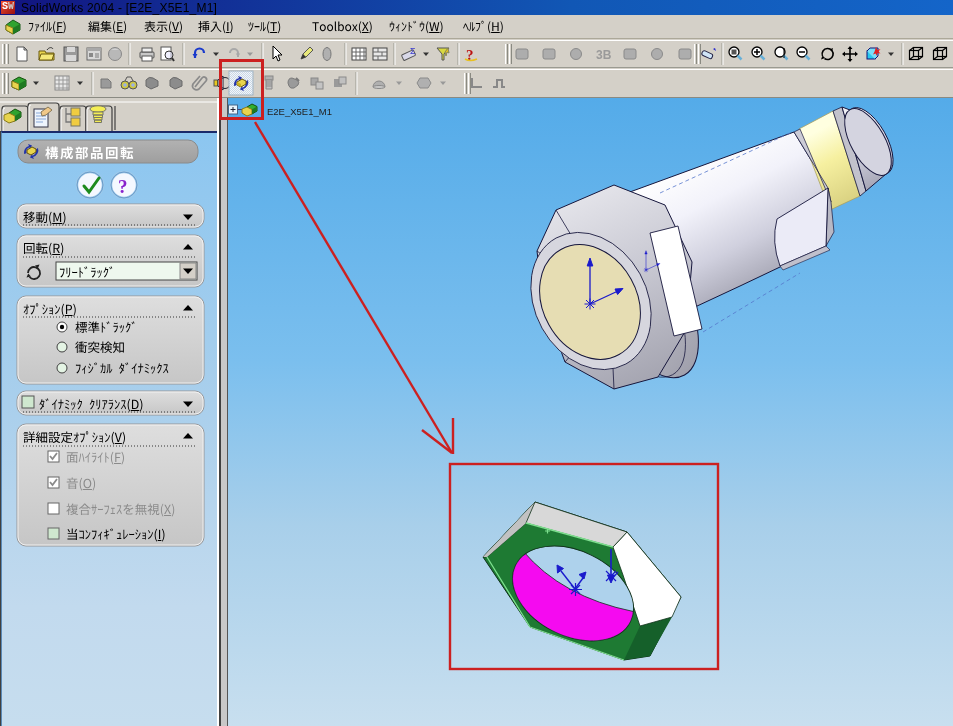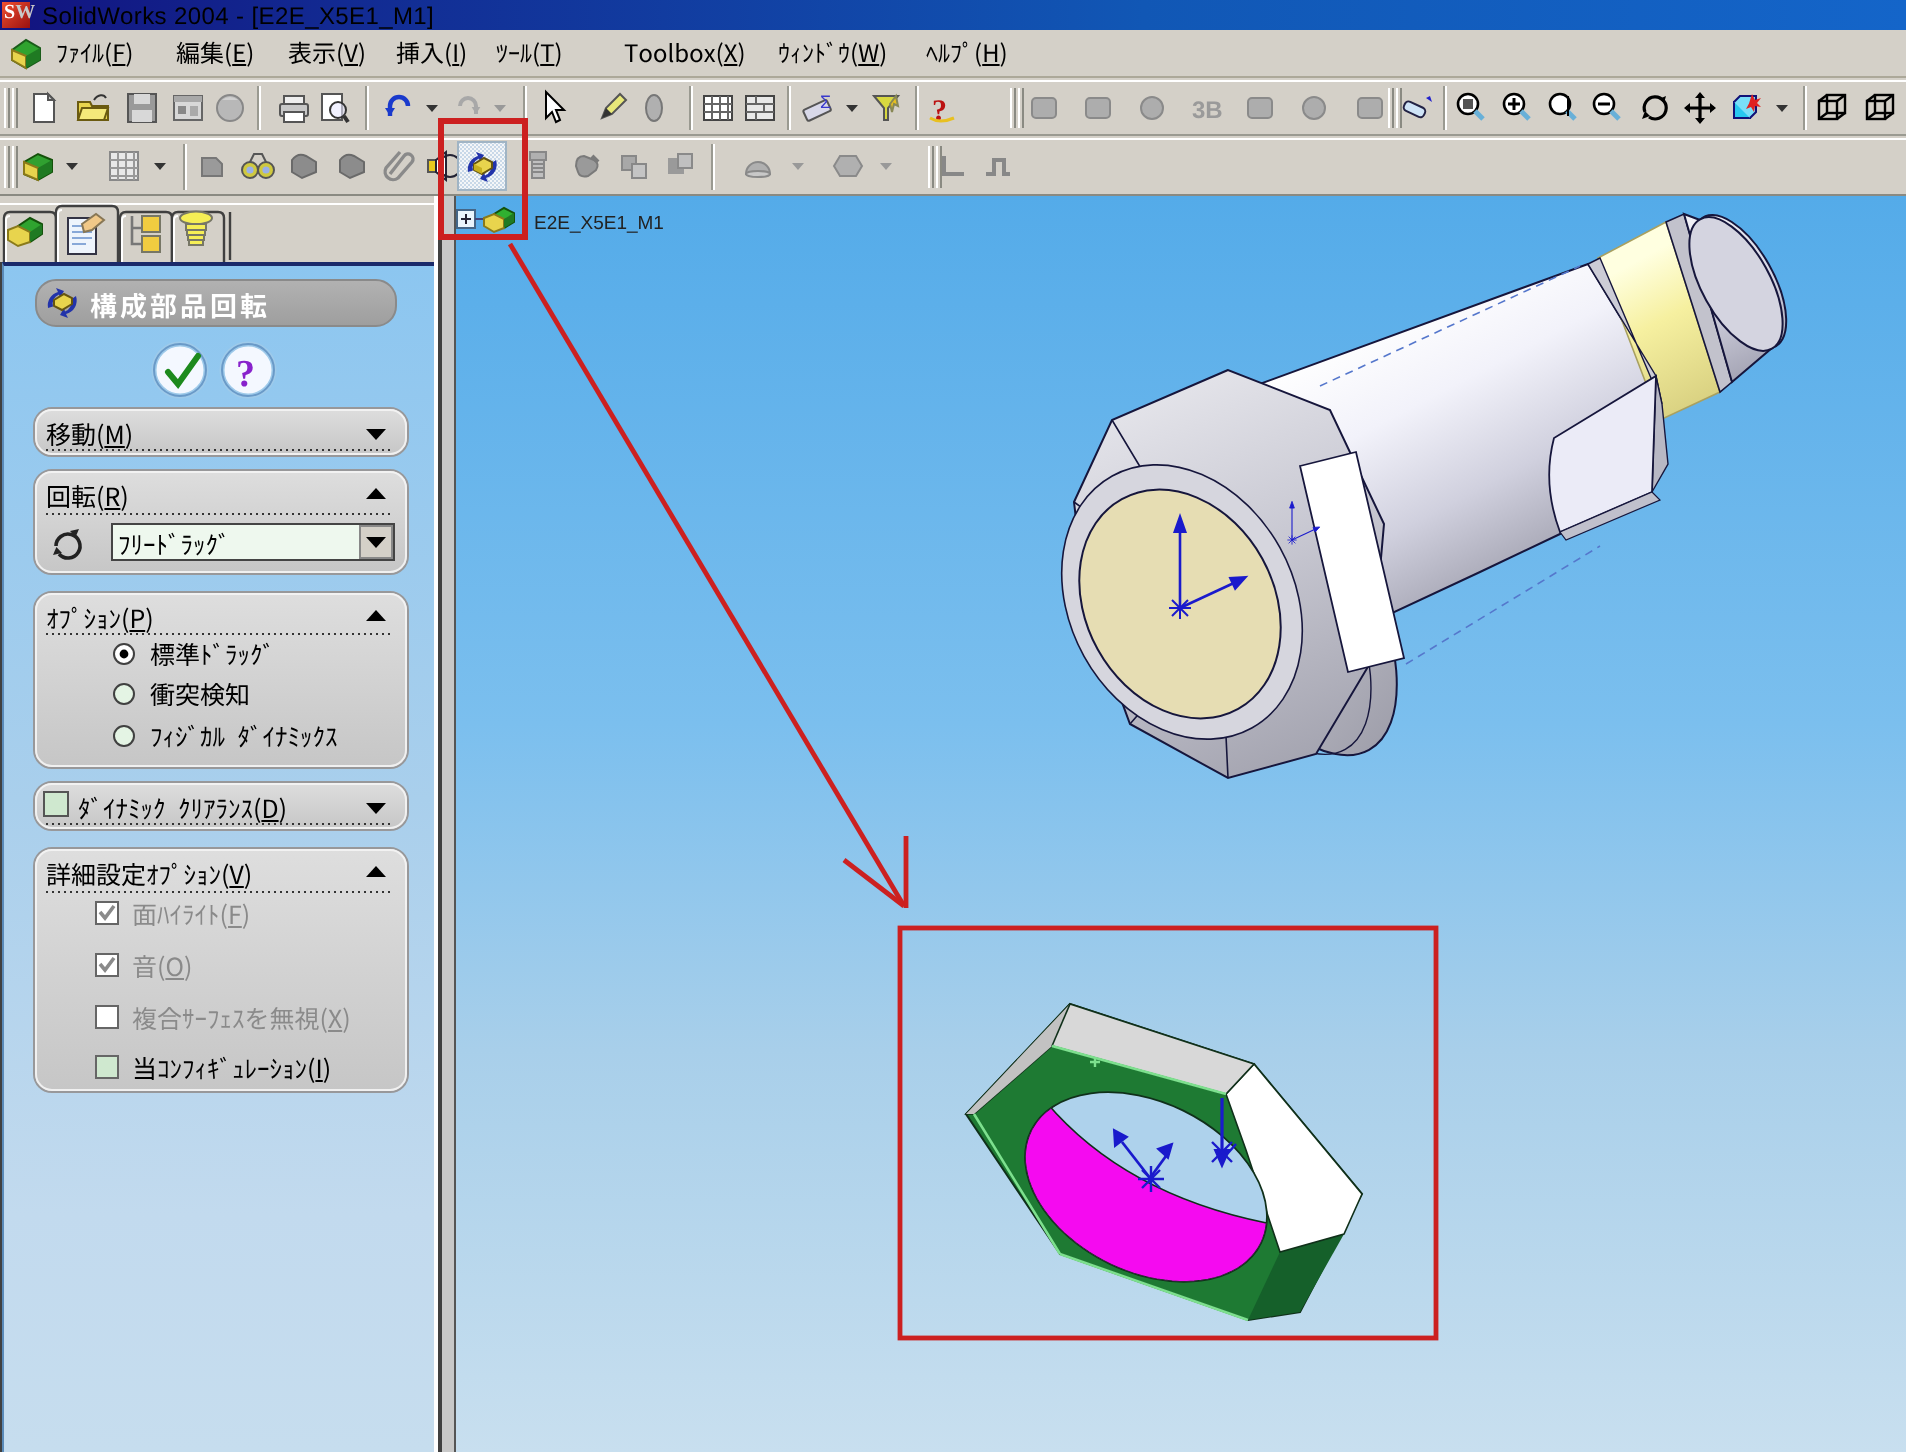--- a/index.html
+++ b/index.html
@@ -1,20 +1,20 @@
 <!DOCTYPE html>
 <html><head><meta charset="utf-8"><style>
 *{margin:0;padding:0;box-sizing:border-box}
 body{width:953px;height:726px;overflow:hidden;position:relative;font-family:"Liberation Sans",sans-serif;background:#d4d0c8}
 .abs{position:absolute}
 </style></head><body>
 
 <div class="abs" style="left:0;top:0;width:953px;height:15px;background:linear-gradient(90deg,#12137f 0%,#122a92 18%,#1157b5 60%,#1465c9 100%)"></div>
 <div class="abs" style="left:1px;top:1px;width:14px;height:13px;background:linear-gradient(135deg,#f05030,#991010)"></div>
-<div class="abs" style="left:2px;top:1px;color:#fff;font-size:10px;font-weight:bold;font-family:Liberation Serif, serif">S<span style="color:#c8c8c8">W</span></div>
+<div class="abs" style="left:2px;top:1px;color:#fff;font-size:10px;font-weight:bold;font-family:Liberation Mono, monospace">S<span style="color:#c8c8c8">W</span></div>
 <div class="abs" style="left:21px;top:1px;color:#000000;font-size:12px;letter-spacing:0.2px;line-height:14px;font-family:'Liberation Sans',sans-serif">SolidWorks 2004  -  [E2E_X5E1_M1]</div>
 
 <div class="abs" style="left:0;top:15px;width:953px;height:24px;background:#d4d0c8;border-bottom:1px solid #aca899"></div>
 <svg class="abs" style="left:3px;top:17px" width="20" height="20">
 <path d="M3 8 L10 3 L17 7 L17 13 L10 17 L3 13 Z" fill="#2fa32f" stroke="#1a5c1a"></path>
 <path d="M3 8 L10 11 L10 17 L3 13 Z" fill="#e8d44d" stroke="#8a7a1a"></path>
 <path d="M10 11 L17 7 L17 13 L10 17 Z" fill="#1f7a22"></path>
 </svg>
 <svg class="abs" style="left:0;top:0" width="953" height="40">
     <g transform="translate(28,31)" fill="#000">

